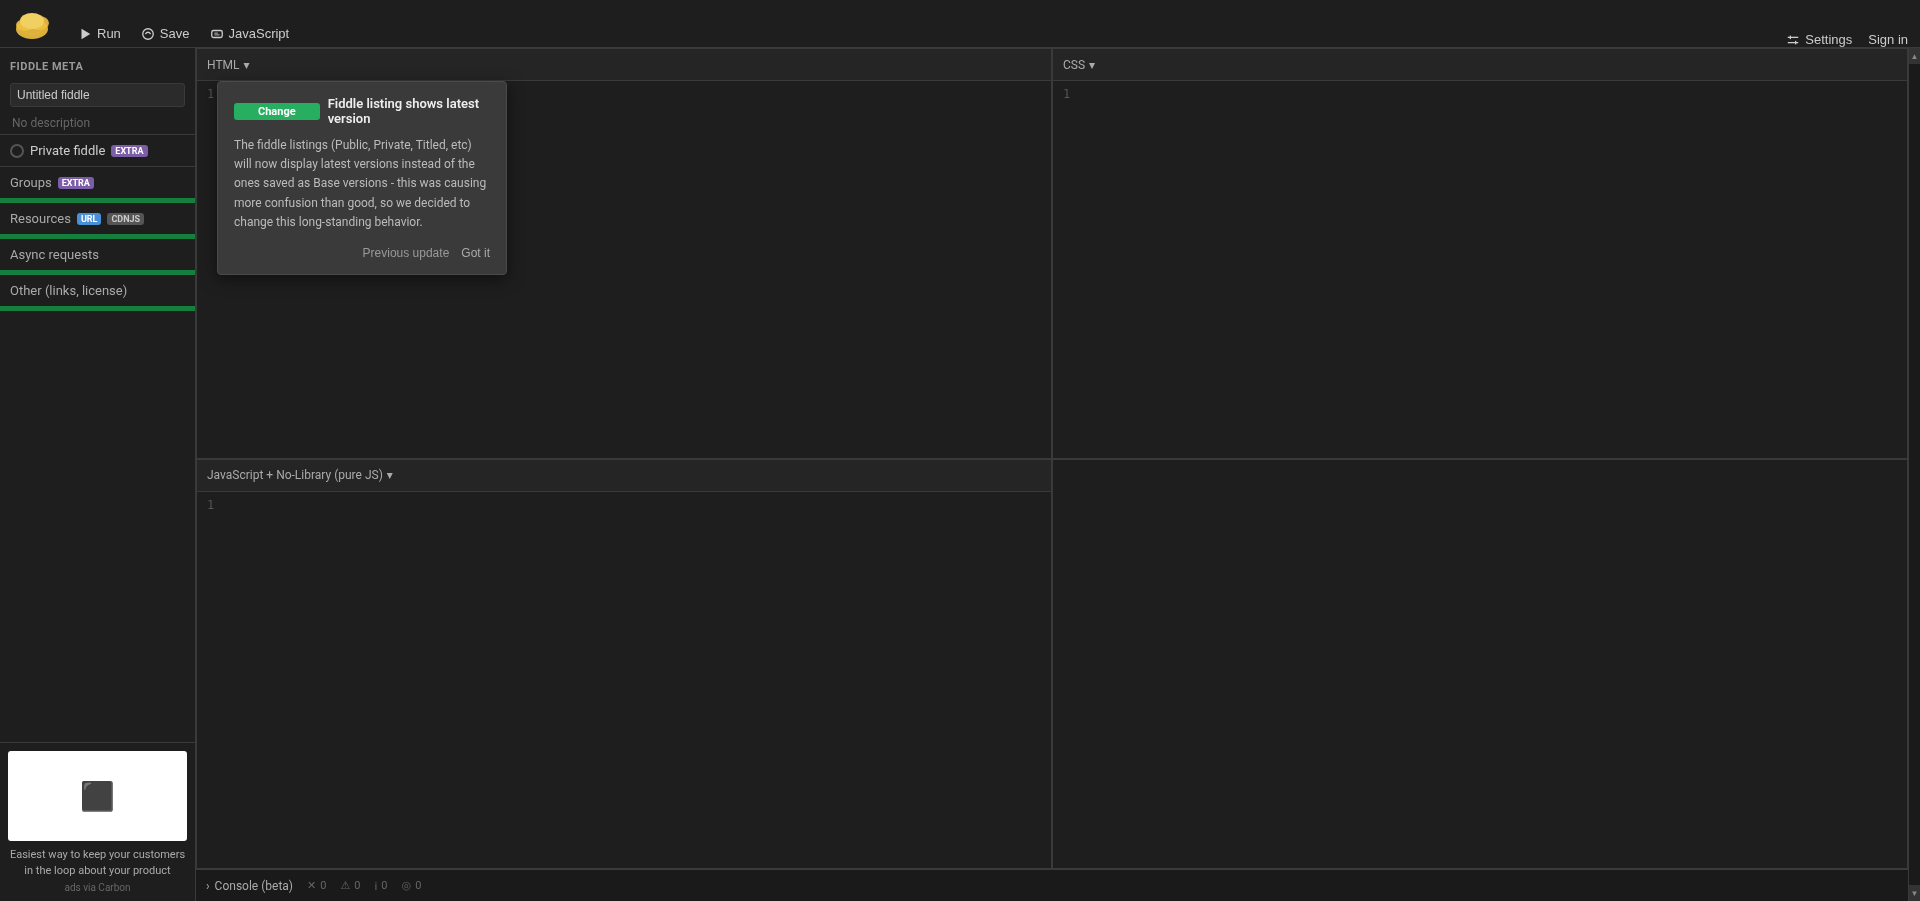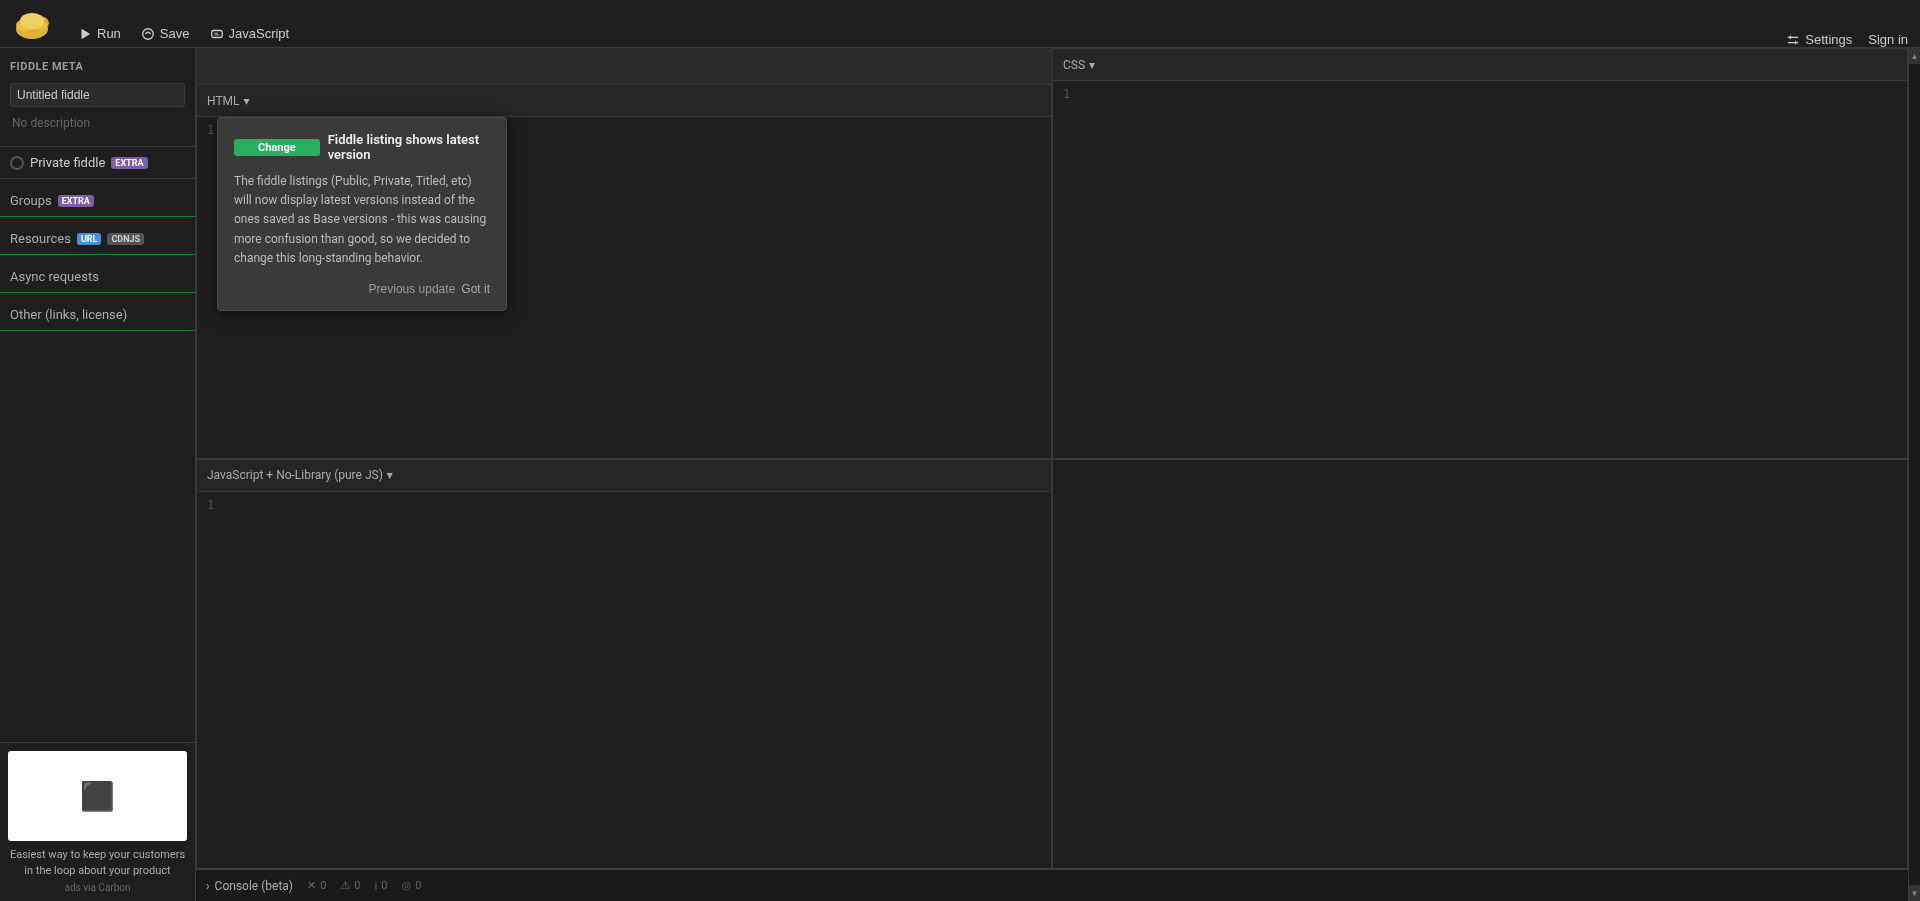--- a/index.html
+++ b/index.html
@@ -66,21 +66,21 @@
     
     .sidebar {
       width: 196px;
       background: #1e1e1e;
       border-right: 1px solid #3a3a3a;
       display: flex;
       flex-direction: column;
       overflow: hidden;
     }
     .sidebar-meta {
-      padding: 12px 10px 12px;
+      padding: 12px 10px 0;
       border-bottom: 1px solid #3a3a3a;
     }
     .sidebar-meta-title {
       font-size: 11px;
       font-weight: 700;
       color: #999;
       text-transform: uppercase;
       letter-spacing: 0.5px;
       margin-bottom: 10px;
     }
@@ -94,28 +94,27 @@
       font-size: 12px;
       margin-bottom: 5px;
     }
     .sidebar-desc {
       color: #666;
       font-size: 12px;
       padding: 4px 2px;
     }
     .sidebar-section {
       padding: 8px 10px;
-      border-bottom: 1px solid #15803d;
+      border-bottom: 5px solid #15803d;
       display: flex;
       align-items: center;
       gap: 6px;
       cursor: pointer;
       color: #aaa;
       font-size: 13px;
-      margin-top: 6px;
     }
     .badge {
       font-size: 9px;
       font-weight: 700;
       padding: 1px 4px;
       border-radius: 3px;
       text-transform: uppercase;
     }
     .badge-extra { background: #7b5ea7; color: #fff; }
     .badge-url { background: #4a90d9; color: #fff; }
@@ -248,21 +247,21 @@
     }
     .popup-body {
       color: #bbb;
       font-size: 12px;
       line-height: 1.6;
       margin-bottom: 14px;
     }
     .popup-actions {
       display: flex;
       justify-content: flex-end;
-      gap: 6px;
+      gap: 12px;
     }
     .popup-btn-prev {
       background: none;
       border: none;
       color: #999;
       font-size: 12px;
       cursor: pointer;
     }
     .popup-btn-gotit {
       background: none;
@@ -415,21 +414,21 @@
         <span class="ad-logo">⬛</span>
       </div>
       <div class="ad-text">Easiest way to keep your customers in the loop about your product</div>
       <div class="ad-via">ads via Carbon</div>
     </div>
   </div>
 
   <div class="editor-area">
     <div class="editor-grid">
 
-      <div class="editor-pane" style="position:relative;margin-top:36px;">
+      <div class="editor-pane" style="position:relative;">
         <div class="pane-header">
           <div class="pane-header-title">
             <span>HTML</span>
             <span>▾</span>
           </div>
         </div>
         <div class="pane-content">
           <span class="line-number">1</span>
         </div>
 

